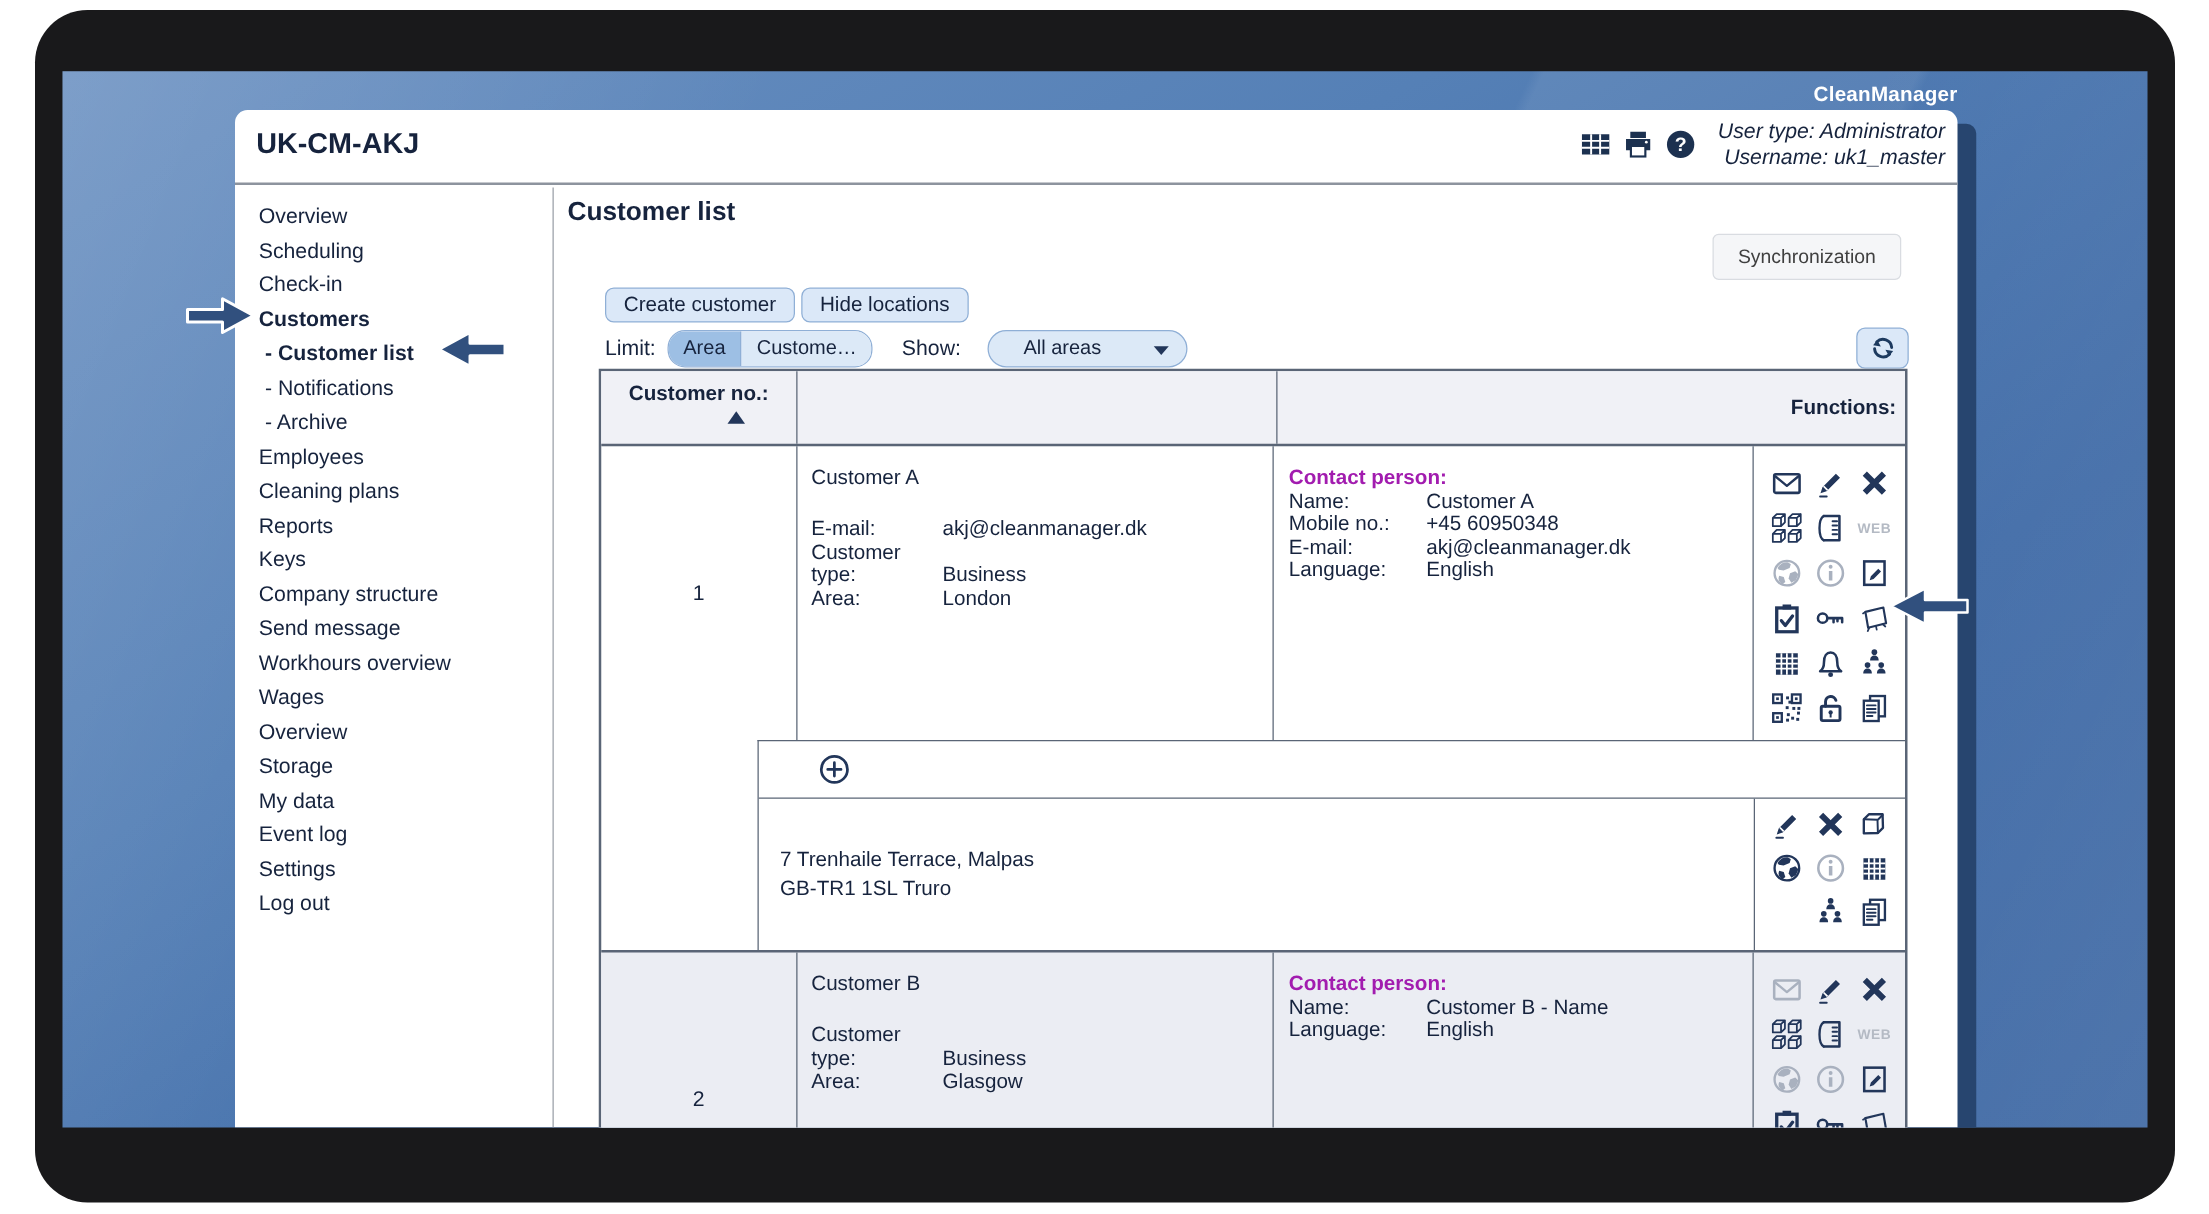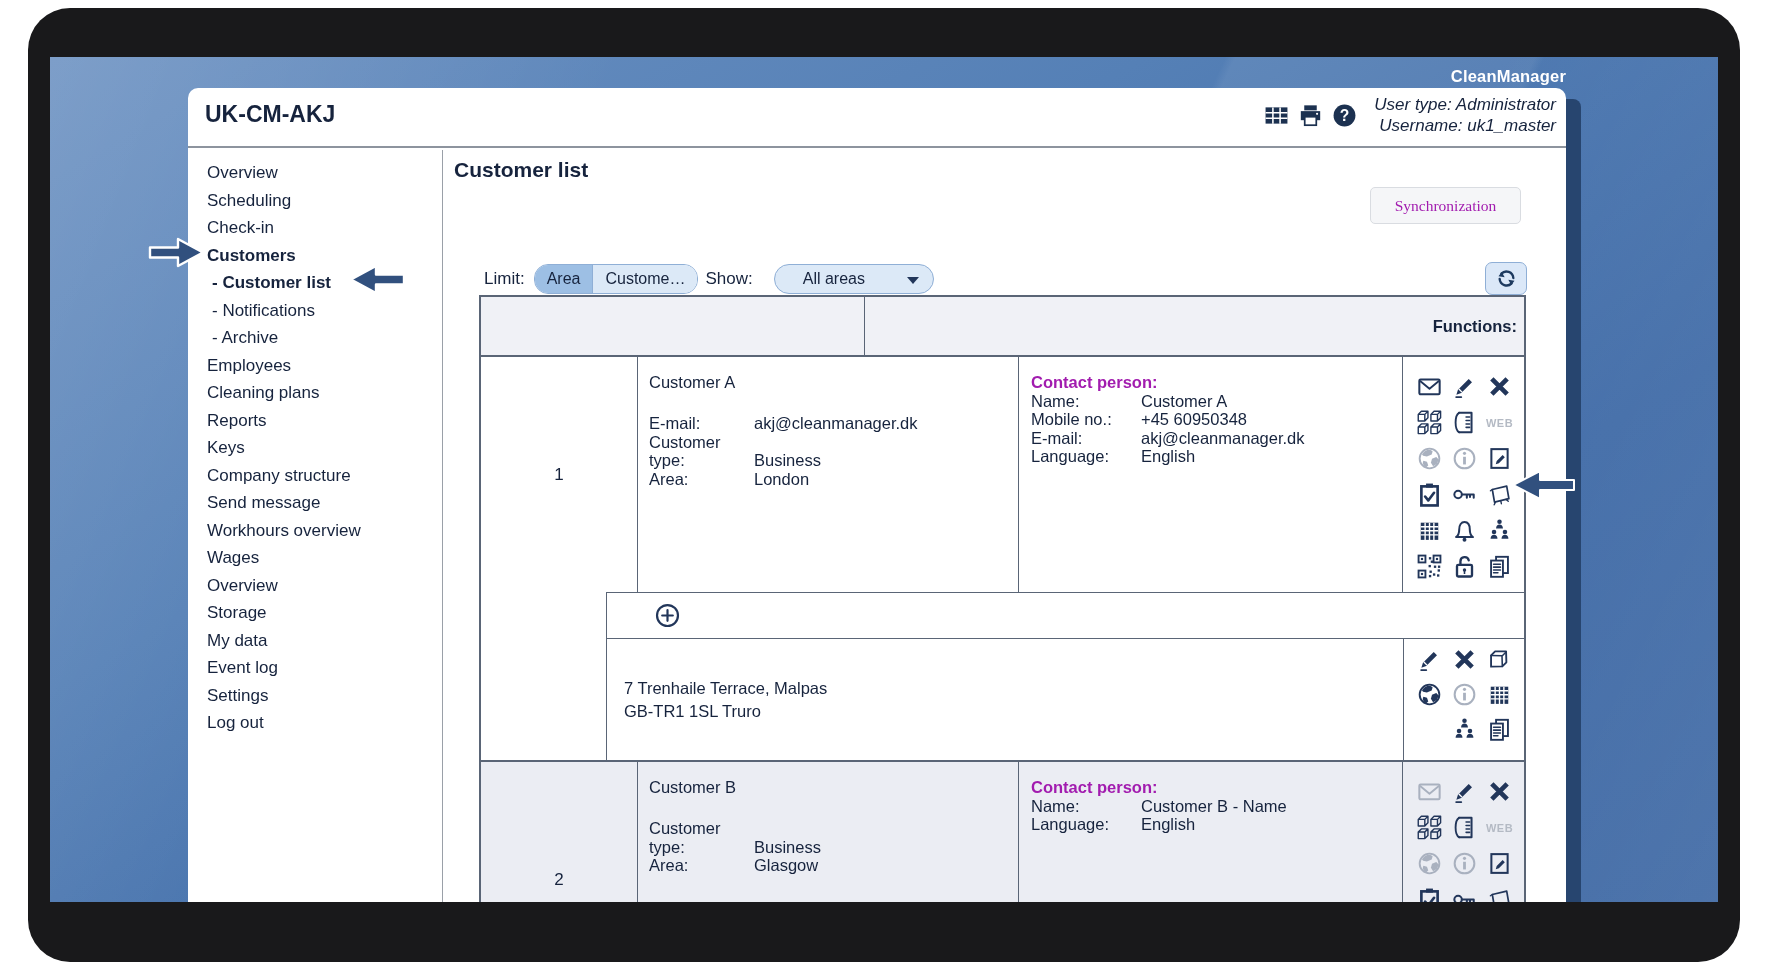--- a/index.html
+++ b/index.html
@@ -27,33 +27,33 @@
 
   .win-body { position:absolute; left:0; top:62px; right:0; bottom:0; display:flex; }
   .sidebar { width:255px; border-right:1.5px solid #9aa0a8; padding:9px 0 0 19px; flex:none; }
   .nav-item { font-size:17px; line-height:27.5px; color:#16233d; white-space:nowrap; cursor:pointer; }
   .nav-item.bold { font-weight:bold; }
   .nav-item.sub { padding-left:5px; }
 
   .content { flex:1; position:relative; }
   .page-title { position:absolute; left:11px; top:8px; font-size:21px; font-weight:bold; color:#16233d; }
   .sync-btn { position:absolute; right:45px; top:37px; width:151px; height:37px; background:#f5f6f8;
-              border:1.5px solid #d9dce1; border-radius:5px; color:#a21caf; font-size:15.5px;
-              font-family:Liberation Serif, serif; }
+              border:1.5px solid #d9dce1; border-radius:5px; color:#404040; font-size:15.5px;
+              font-family:Liberation Sans, sans-serif; }
   .btn-row { position:absolute; left:41px; top:80px; display:flex; gap:5px; }
   .blue-btn { height:28px; padding:0 14px; background:#dbe8f8; border:1.5px solid #8fafd6; border-radius:7px;
               font-size:16.5px; color:#16233d; font-family:inherit; }
   .filter-row { position:absolute; left:41px; top:114px; height:30px; display:flex; align-items:center; }
   .filter-label { font-size:17px; color:#16233d; margin-right:9px; }
   .segmented { display:flex; border:1.5px solid #8fafd6; border-radius:14px; overflow:hidden; height:30px; }
   .seg { display:flex; align-items:center; justify-content:center; font-size:16px; color:#16233d;
          background:#dce9f7; padding:0 12px; cursor:pointer; }
   .seg.sel { background:#9dbfe4; }
   .seg + .seg { border-left:1px solid #8fafd6; }
-  .show-label { margin-left:7px; }
+  .show-label { margin-left:23px; }
   .dropdown { position:relative; margin-left:12px; width:160px; height:30px; background:#dce9f7;
               border:1.5px solid #8fafd6; border-radius:15px; display:flex; align-items:center; cursor:pointer; }
   .dropdown .val { font-size:16px; color:#16233d; padding-left:28px; }
   .caret { position:absolute; right:14px; top:12px; width:0; height:0;
            border-left:6px solid transparent; border-right:6px solid transparent; border-top:7px solid #22365a; }
   .refresh-btn { position:absolute; right:39px; top:112px; width:42px; height:33px; background:#dbe8f8;
                  border:1.5px solid #8fafd6; border-radius:7px; display:flex; align-items:center; justify-content:center; }
   .refresh-btn svg { width:21px; height:21px; color:#1d3a5f; }
 
   .ctable { position:absolute; left:36px; top:145px; width:1047px; border:2px solid #5a6576; background:#fff; }
@@ -157,20 +157,24 @@
           <div class="nav-item">My data</div>
           <div class="nav-item">Event log</div>
           <div class="nav-item">Settings</div>
           <div class="nav-item">Log out</div>
         </nav>
 
       <div class="content">
         <div class="page-title">Customer list</div>
         <button class="sync-btn">Synchronization</button>
 
+        <div class="btn-row">
+          <button class="blue-btn">Create customer</button>
+          <button class="blue-btn">Hide locations</button>
+        </div>
 
         <div class="filter-row">
           <span class="filter-label">Limit:</span>
           <div class="segmented">
             <div class="seg sel">Area</div>
             <div class="seg">Custome…</div>
           </div>
           <span class="filter-label show-label">Show:</span>
           <div class="dropdown">
             <span class="val">All areas</span>
@@ -183,20 +187,24 @@
                 <path d="M13.2 7.6a5.3 5.3 0 0 0-9.1-3.3" fill="none" stroke="currentColor" stroke-width="1.8" stroke-linecap="round" stroke-linejoin="round"></path>
                 <path d="M1.9 6.3l4.7.7-2.2-4z" fill="currentColor"></path>
                 <path d="M2.8 8.4a5.3 5.3 0 0 0 9.1 3.3" fill="none" stroke="currentColor" stroke-width="1.8" stroke-linecap="round" stroke-linejoin="round"></path>
                 <path d="M14.1 9.7l-4.7-.7 2.2 4z" fill="currentColor"></path>
               </svg>
             </span>
         </div>
 
         <div class="ctable">
           <div class="thead">
+            <div class="hc hc1">
+              <span class="hlabel">Customer no.:</span>
+              <span class="sort-tri"></span>
+            </div>
             <div class="hc hc3"></div>
             <div class="hc hc4">
               <span class="hlabel">Functions:</span>
             </div>
           </div>
           <div id="table-body">
               <div class="cust-block">
                 <div class="info-row">
                   <div class="cell c1">1</div>
                   <div class="cell c2">

